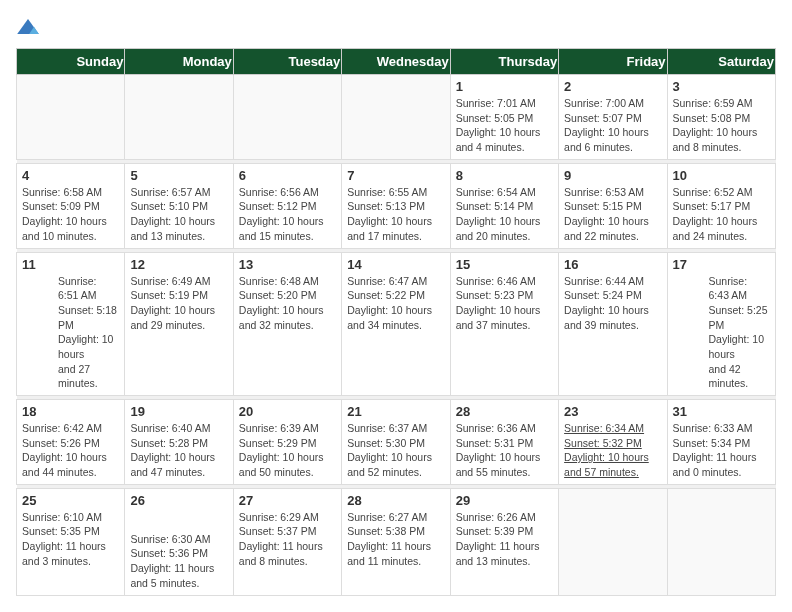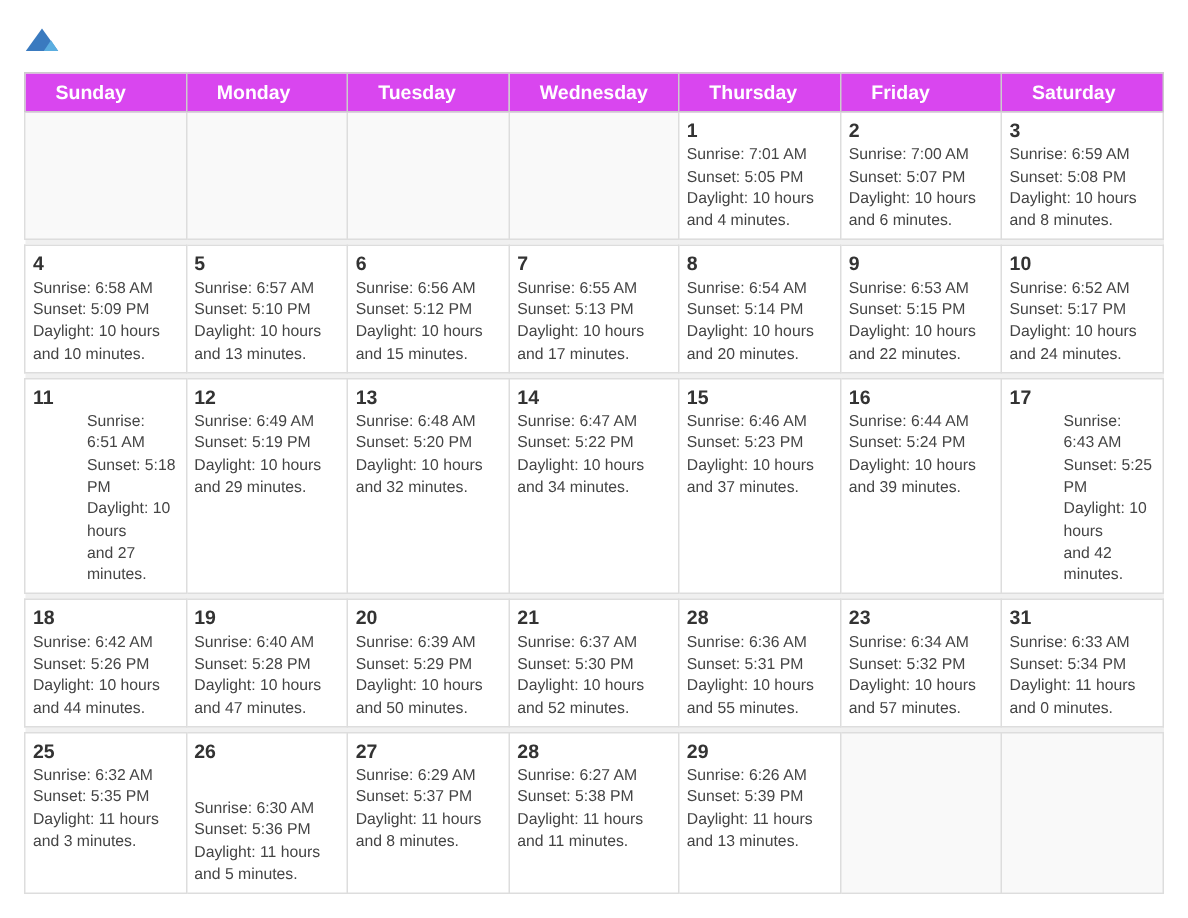--- a/index.html
+++ b/index.html
@@ -45,24 +45,24 @@
     .location {
       font-size: 15px;
       color: #555;
     }
     .calendar {
       width: 100%;
       border-collapse: collapse;
       margin-top: 8px;
     }
     .calendar th {
-      background: #d946ef;
+      background: #14532d;
       color: #fff;
-      text-align: left;
-      padding: 5px 20px;
+      text-align: right;
+      padding: 5px 1px;
       font-size: 13px;
       font-weight: bold;
       border: 1px solid #ccc;
     }
     .calendar td {
       border: 1px solid #ddd;
       vertical-align: top;
       padding: 4px 5px;
       width: calc(100% / 7);
       min-height: 80px;
@@ -293,40 +293,40 @@
         </td>
         <td>
           <span class="day-num">28</span>
           <div class="day-info" style="white-space: pre-line;">Sunrise: 6:36 AM
 Sunset: 5:31 PM
 Daylight: 10 hours
 and 55 minutes.</div>
         </td>
         <td>
           <span class="day-num">23</span>
-          <div class="day-info" style="white-space: pre-line;">Sunrise: 6:34 AM
+          <div class="day-info" style="white-space: pre-line; text-decoration: underline;">Sunrise: 6:34 AM
 Sunset: 5:32 PM
 Daylight: 10 hours
 and 57 minutes.</div>
         </td>
         <td>
           <span class="day-num">31</span>
           <div class="day-info" style="white-space: pre-line;">Sunrise: 6:33 AM
 Sunset: 5:34 PM
 Daylight: 11 hours
 and 0 minutes.</div>
         </td>
       </tr>
       <tr class="row-separator">
         <td colspan="7"></td>
       </tr>
       <tr>
         <td>
           <span class="day-num">25</span>
-          <div class="day-info" style="white-space: pre-line;">Sunrise: 6:32 AM
+          <div class="day-info" style="white-space: pre-line;">Sunrise: 6:10 AM
 Sunset: 5:35 PM
 Daylight: 11 hours
 and 3 minutes.</div>
         </td>
         <td>
           <span class="day-num">26</span>
           <div class="day-info" style="white-space: pre-line; margin-top: 24px;">Sunrise: 6:30 AM
 Sunset: 5:36 PM
 Daylight: 11 hours
 and 5 minutes.</div>

